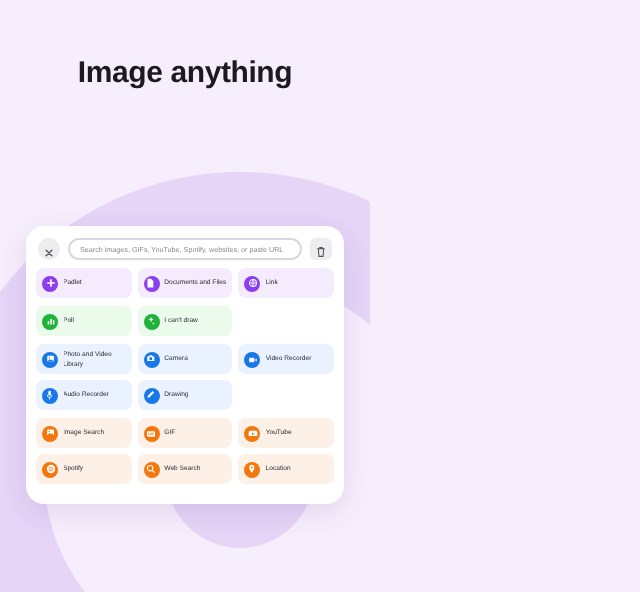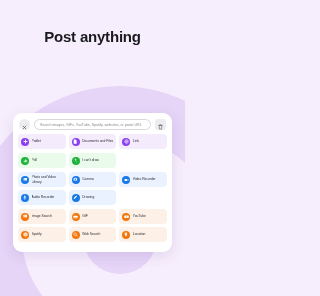--- a/index.html
+++ b/index.html
@@ -183,21 +183,21 @@
 </style>
 </head>
 <body>
 
 <div id="bg-layer">
   <div class="bg-circle" id="bg-circle-outer"></div>
   <div class="bg-circle" id="bg-circle-inner"></div>
   <div class="bg-circle" id="bg-circle-core"></div>
 </div>
 
-<div id="page-title">Post anything</div>
+<div id="page-title">Image anything</div>
 
 <div id="composer-card">
 
   <div id="search-row">
     <div id="close-button">
       <span>
         <svg width="5" height="5" viewBox="0 0 10 10">
           <path d="M2.2 2.2 L7.8 7.8 M7.8 2.2 L2.2 7.8" stroke="#56555b" stroke-width="1.4" stroke-linecap="round"></path>
         </svg>
       </span>

